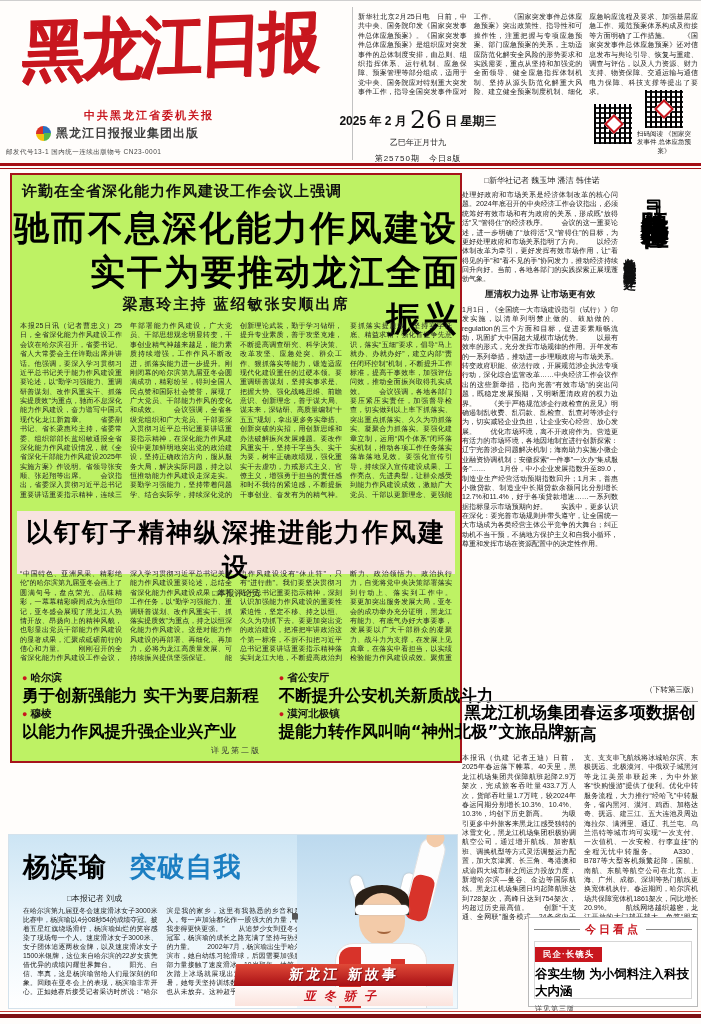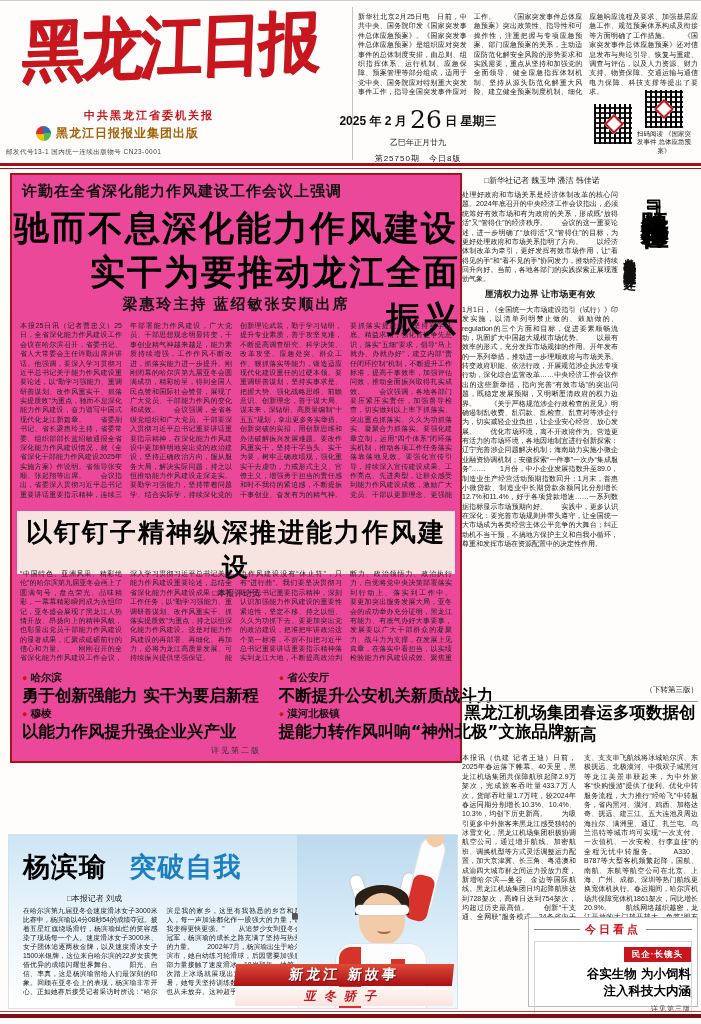--- a/index.html
+++ b/index.html
@@ -20,21 +20,21 @@
     left:22px; top:4px; width:315px; height:100px;
     font-family:"DejaVu Serif", serif; font-weight:900;
     font-size:62px; color:#c8161e; letter-spacing:-3px;
     transform:rotate(-2deg) skewX(-4deg) scaleY(1.08);
     white-space:nowrap; text-shadow:1px 1px 0 #c8161e;
   }
   #organ { left:84px; top:107px; font-size:11px; font-weight:bold; color:#c8161e; letter-spacing:2px; }
   #publisher-row { left:36px; top:124px; display:flex; align-items:center; gap:5px; }
   #publisher-logo { width:15px; height:15px; border-radius:50%;
     background:conic-gradient(#2a6fc0 0 25%, #57b947 25% 50%, #f4c20d 50% 75%, #d93025 75% 100%); }
-  #publisher { font-size:12px; font-weight:bold; color:#a16207; letter-spacing:1px; }
+  #publisher { font-size:12px; font-weight:bold; color:#404040; letter-spacing:1px; }
   #postal { left:6px; top:147px; font-size:6.5px; color:#444; letter-spacing:.5px; }
 
   #dateline { left:328px; top:104px; width:180px; text-align:center; }
   #date-main { font-size:12px; font-weight:bold; color:#111; white-space:nowrap; }
   #date-main .day { font-size:25px; font-family:"DejaVu Serif", serif; font-weight:normal; vertical-align:-3px; }
   #lunar { font-size:8px; color:#222; margin-top:3px; }
   #issue { font-size:8px; color:#222; margin-top:5px; letter-spacing:1px; }
 
   .qr { background:
       repeating-linear-gradient(0deg, rgba(0,0,0,.85) 0 2px, transparent 2px 5px),
@@ -54,21 +54,21 @@
   #natl { left:358px; top:6px; width:340px; height:152px; }
   #natl-h1, #natl-h2 { text-align:center; font-weight:900; font-size:22.5px; color:#000;
     font-family:"DejaVu Sans", sans-serif; letter-spacing:0; line-height:1.25; }
   #natl-body { margin-top:5px; height:92px; column-count:3; column-gap:7px; }
   #natl-qr-wrap { position:absolute; right:2px; bottom:2px; width:64px; background:#fffdfb; text-align:center; padding:2px; }
   #natl-qr-wrap .qr { width:38px; height:38px; margin:0 auto; }
   #natl-qr-caption { font-size:6.5px; color:#222; margin-top:2px; line-height:1.3; }
 
   
   #main-box { left:10px; top:172px; width:452px; height:590px;
-    border:2px solid #a6151b; background:#ec4899; }
+    border:2px solid #a6151b; background:#bef264; }
   #main-kicker { left:10px; top:7px; font-size:15px; font-weight:bold; color:#111; letter-spacing:1px; }
   #main-h1 { left:0; top:30px; width:100%; text-align:center; font-size:35px; font-weight:900;
     font-family:"DejaVu Sans", sans-serif; letter-spacing:2px; color:#000; }
   #main-h2 { left:0; top:74px; width:100%; text-align:right; font-size:35px; font-weight:900;
     font-family:"DejaVu Sans", sans-serif; letter-spacing:2px; color:#000;padding-left:48px; }
   #main-deck { left:0; top:120px; width:100%; text-align:center; font-size:15px; font-weight:bold; color:#111; letter-spacing:2px; }
   #main-body { left:8px; top:146px; width:432px; height:186px; column-count:4; column-gap:8px; }
 
   
   #editorial-strip { left:5px; top:336px; width:438px; height:63px; background:#f7e3e0; text-align:center; }
@@ -100,21 +100,21 @@
   
   #airport { left:462px; top:700px; width:236px; height:214px; border-top:1px solid #999; padding-top:0; }
   #airport-h { text-align:center; font-size:16.5px; font-weight:900; font-family:"DejaVu Sans", sans-serif; color:#000; }
   #airport-body { margin-top:7px; height:172px; column-count:2; column-gap:8px; }
 
   
   #spotlight { left:528px; top:916px; width:170px; height:90px; border:1px solid #b9b9b9; background:#fff; padding:4px 5px; }
   #spotlight-header { display:flex; align-items:center; gap:5px; }
   #spotlight-header::before, #spotlight-header::after { content:""; flex:1; height:1px; background:#888; }
   #spotlight-title { font-size:11px; font-weight:900; color:#c8161e; letter-spacing:3px; }
-  #spotlight-inner { border:1px solid #d6d6d6; margin-top:4px; height:76px; text-align:right;padding-left:48px; }
+  #spotlight-inner { border:1px solid #d6d6d6; margin-top:4px; height:58px; text-align:left; }
   #spotlight-badge { display:inline-block; margin-top:5px; background:#c8161e; color:#fff;
     font-size:8.5px; font-weight:bold; padding:1.5px 8px; letter-spacing:1px; }
   #spotlight-h { font-size:12.5px; font-weight:900; font-family:"DejaVu Sans", sans-serif; margin-top:4px; color:#000; }
   #spotlight-see { font-size:7px; color:#444; margin-top:4px; letter-spacing:1px; }
 
   
   #feature { left:8px; top:833px; width:450px; height:175px;
     background:
       radial-gradient(circle at 20px 30px, rgba(255,255,255,.9) 0 2px, transparent 3px),
       radial-gradient(circle at 70px 90px, rgba(255,255,255,.9) 0 2px, transparent 3px),

